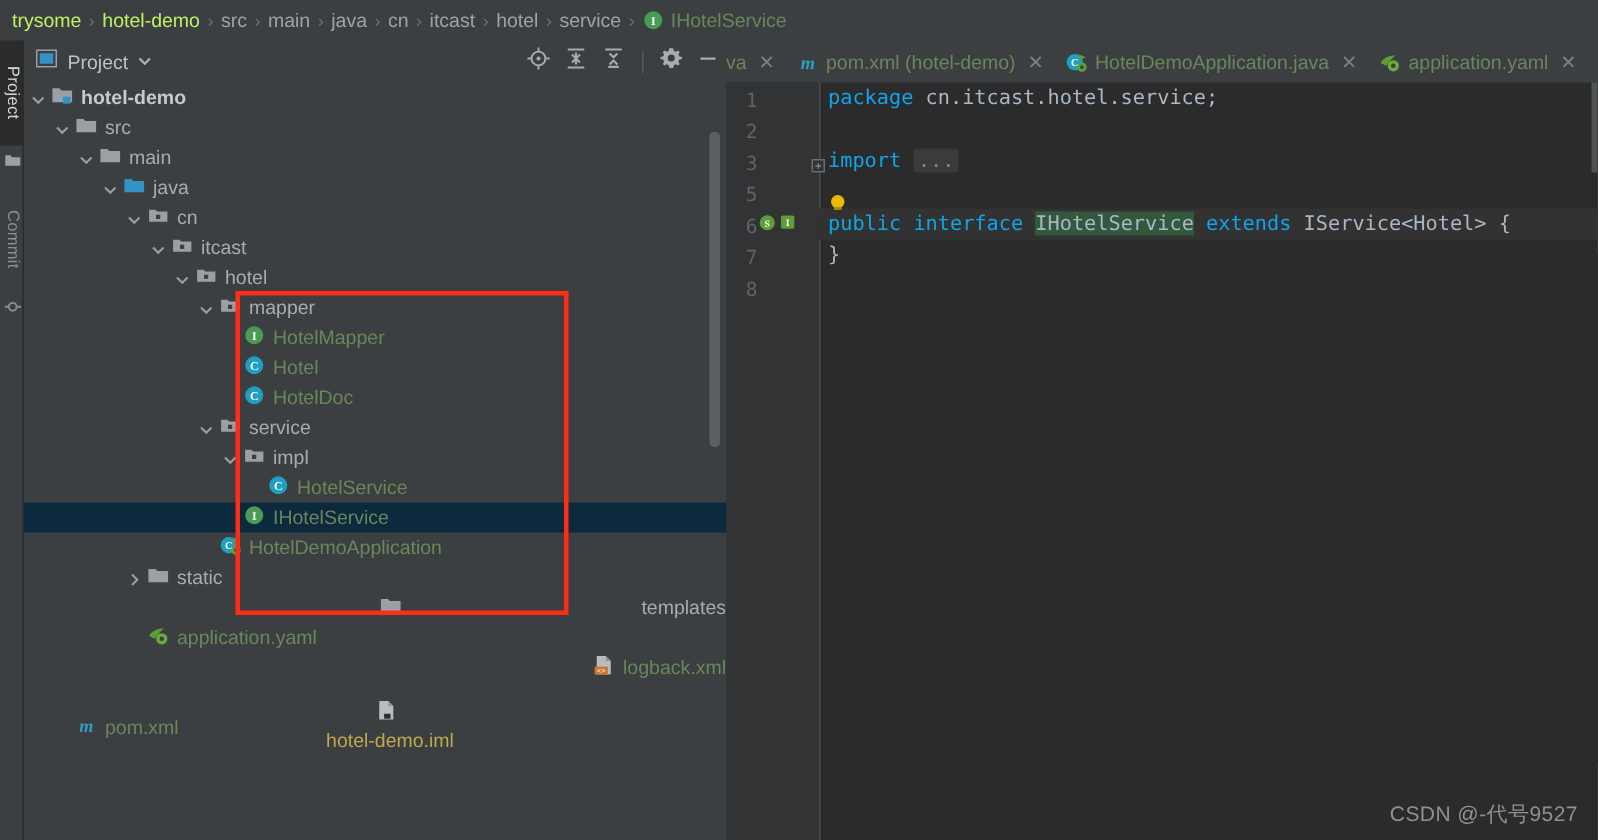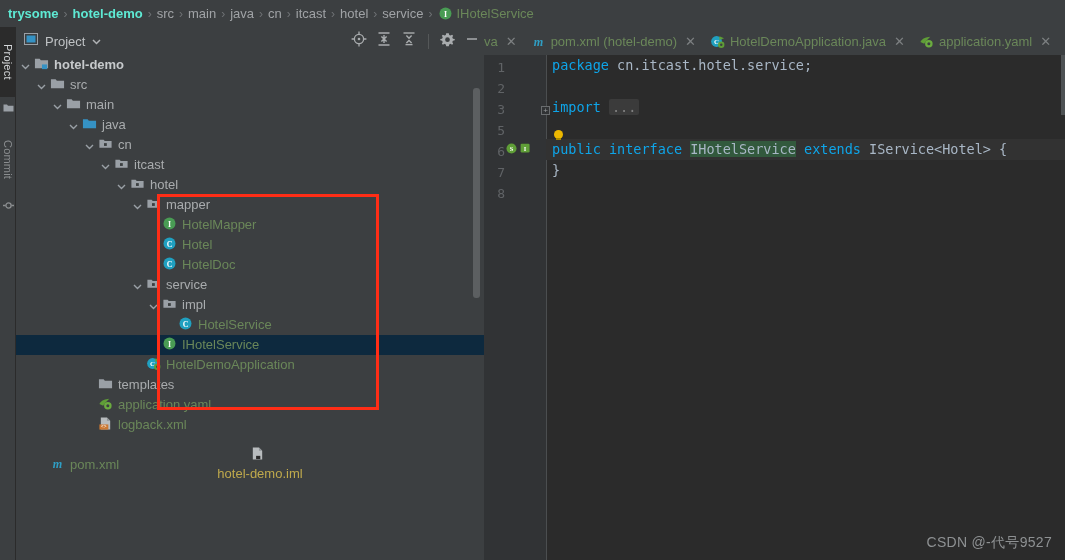--- a/index.html
+++ b/index.html
@@ -12,21 +12,21 @@
   #app { position: relative; width: 1065px; height: 560px; }
 
   
   .breadcrumb {
     position: absolute; left: 0; top: 0; width: 1065px; height: 27px;
     background: #3c3f41;
     display: flex; align-items: center; padding-left: 8px;
     font-size: 13px; white-space: nowrap;
   }
   .crumb { color: #a0a3a6; }
-  .crumb.bold { color: #5eead4; font-weight: bold; }
+  .crumb.bold { color: #bef264; font-weight: normal; }
   .crumb.leaf { color: #6a8759; }
   .crumb-sep { color: #6e7174; margin: 0 5px; font-size: 12px; }
   .crumb-item { display: flex; align-items: center; }
 
   
   .toolstrip {
     position: absolute; left: 0; top: 27px; width: 16px; height: 533px;
     background: #3c3f41; border-right: 1px solid #2b2b2b;
   }
   .vtab {
@@ -430,36 +430,45 @@
         <span class="ico"><svg width="15" height="15" viewBox="0 0 16 16">
             <circle cx="7" cy="8" r="5.8" fill="#20a0c0"></circle>
             <text x="7" y="11" font-size="7.5" text-anchor="middle" fill="#ffffff" font-family="Liberation Serif, serif" font-weight="bold">C</text>
             <path d="M10 2.5 L15 4.5 L10 6.5 Z" fill="#5f9e37"></path>
             <circle cx="12" cy="11.5" r="3.4" fill="#5f9e37"></circle>
             <circle cx="12" cy="11.5" r="1.3" fill="#3c3f41"></circle>
           </svg></span>
         <span class="lbl c-green">HotelDemoApplication</span>
       </div>
       <div class="row" style="padding-left: 68px;">
+        <span class="arrow"><svg width="11" height="11" viewBox="0 0 11 11">
+            <path d="M4 2 L7.5 5.5 L4 9" fill="none" stroke="#9aa0a6" stroke-width="1.4"></path>
+          </svg></span>
+        <span class="ico"><svg width="15" height="15" viewBox="0 0 16 16">
+            <path d="M1 3.5 H6 L7.3 5 H15 V13 H1 Z" fill="#9aa0a6"></path>
+          </svg></span>
+        <span class="lbl c-dir">static</span>
+      </div>
+      <div class="row" style="padding-left: 68px; justify-content: space-between;">
         <span class="arrow none"></span>
         <span class="ico"><svg width="15" height="15" viewBox="0 0 16 16">
             <path d="M1 3.5 H6 L7.3 5 H15 V13 H1 Z" fill="#9aa0a6"></path>
           </svg></span>
         <span class="lbl c-dir">templates</span>
       </div>
       <div class="row" style="padding-left: 68px;">
         <span class="arrow none"></span>
         <span class="ico"><svg width="15" height="15" viewBox="0 0 16 16">
             <path d="M1.5 8.5 C4 4, 8 3.5, 12 3 C9 6, 7 8, 5.5 10.5 Z" fill="#5f9e37"></path>
             <circle cx="10.5" cy="10.5" r="4" fill="#6aab3f"></circle>
             <circle cx="10.5" cy="10.5" r="1.6" fill="#3c3f41"></circle>
           </svg></span>
         <span class="lbl c-green">application.yaml</span>
       </div>
-      <div class="row" style="padding-left: 68px;">
+      <div class="row" style="padding-left: 68px; justify-content: flex-end;">
         <span class="arrow none"></span>
         <span class="ico"><svg width="15" height="15" viewBox="0 0 16 16">
             <path d="M3 1.5 H9.5 L13 5 V14.5 H3 Z" fill="#b8bcbe"></path>
             <path d="M9.5 1.5 L13 5 H9.5 Z" fill="#8d9295"></path>
             <rect x="1.5" y="9" width="9.5" height="5.5" fill="#cc7832"></rect>
             <text x="6.2" y="13.3" font-size="5" text-anchor="middle" fill="#ffffff" font-family="Liberation Sans, sans-serif">&lt;&gt;</text>
           </svg></span>
         <span class="lbl c-green">logback.xml</span>
       </div>
       <div class="row" style="padding-left: 20px; flex-direction: column;">

